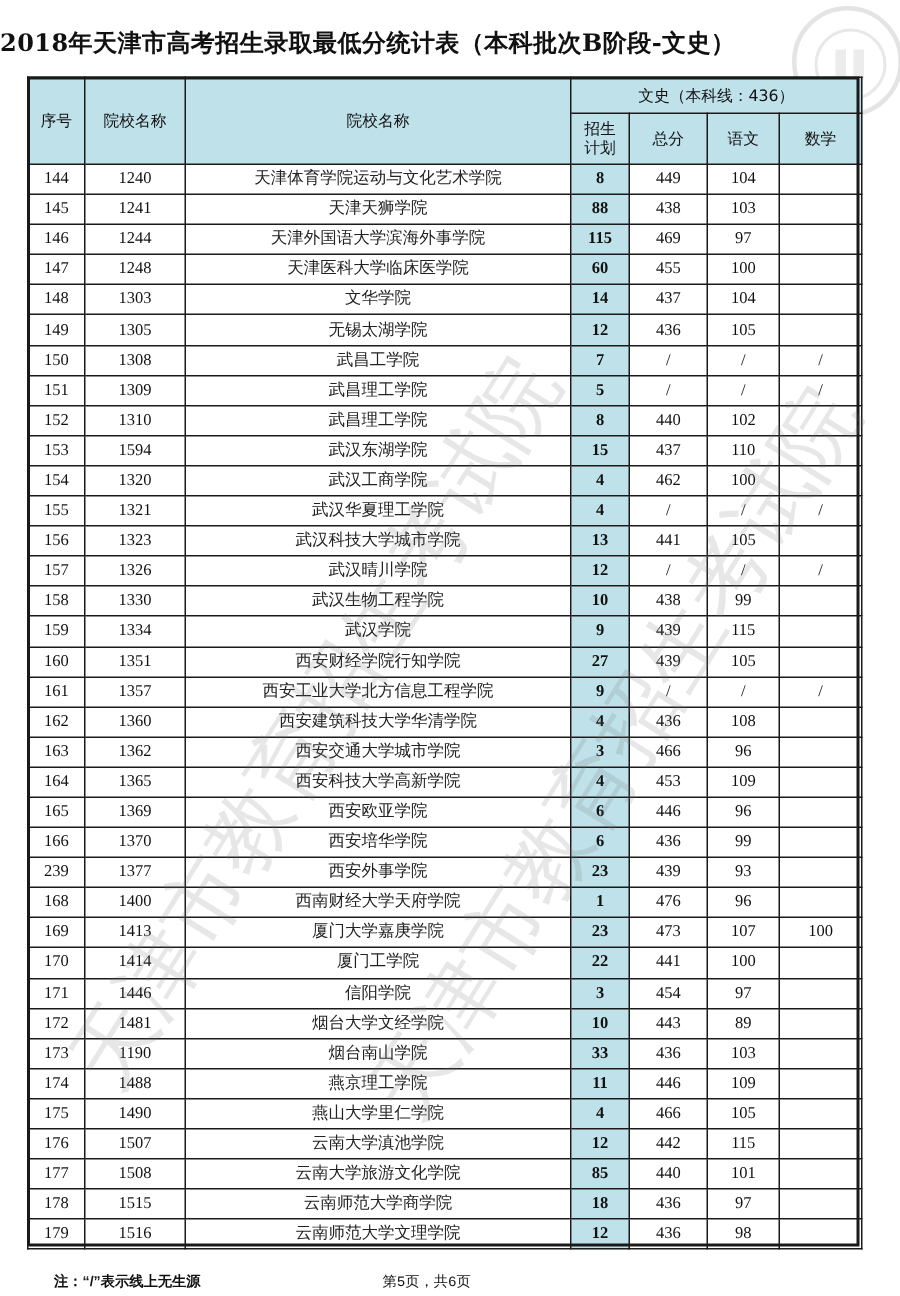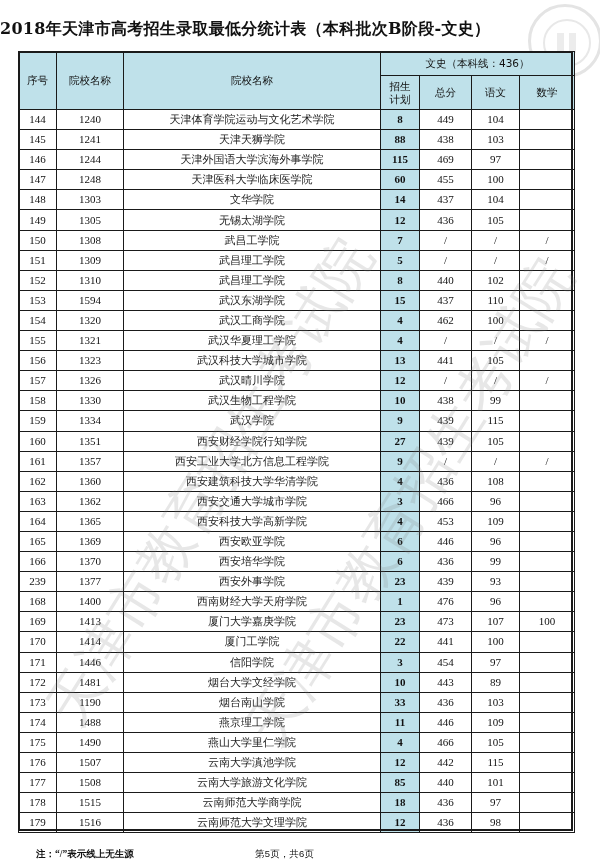--- a/index.html
+++ b/index.html
@@ -18,21 +18,21 @@
                font-family: "Liberation Serif", "DejaVu Serif", serif; }
   table.grid th { background: #bfe1ea; font-weight: normal; font-family: "DejaVu Sans", sans-serif; font-size: 10.5px; }
   table.grid thead tr.h1 th { height: 23px; margin-left: 12px; }
   table.grid thead tr.h2 th { height: 33px; }
   table.grid tbody td { height: 19.1px; line-height: 19px; }
   td.plan { background: #bfe1ea; font-weight: bold; }
   td.name { font-family: "DejaVu Sans", sans-serif; font-size: 11px; color: #222; }
   .outer { position: absolute; left: 18px; top: 51px; width: 555px; height: 780px;
            border: 2px solid #1a1a1a; box-sizing: border-box; pointer-events: none; }
   .footer-note { position: absolute; left: 36px; top: 848px; font-size: 9.5px;
-                 font-family: Liberation Serif, serif; font-weight: bold; }
+                 font-family: Liberation Sans, sans-serif; font-weight: bold; }
   .footer-page { position: absolute; left: 255px; top: 848px; font-size: 9.5px;
                  font-family: Liberation Mono, monospace; }
   .wm { position: absolute; color: rgba(120,120,120,0.18); font-size: 56px; font-family: "DejaVu Serif", serif;
         transform-origin: left top; pointer-events: none; white-space: nowrap; }
 </style>
 </head>
 <body>
 
 <div class="seal">
   <div class="inner"></div>

